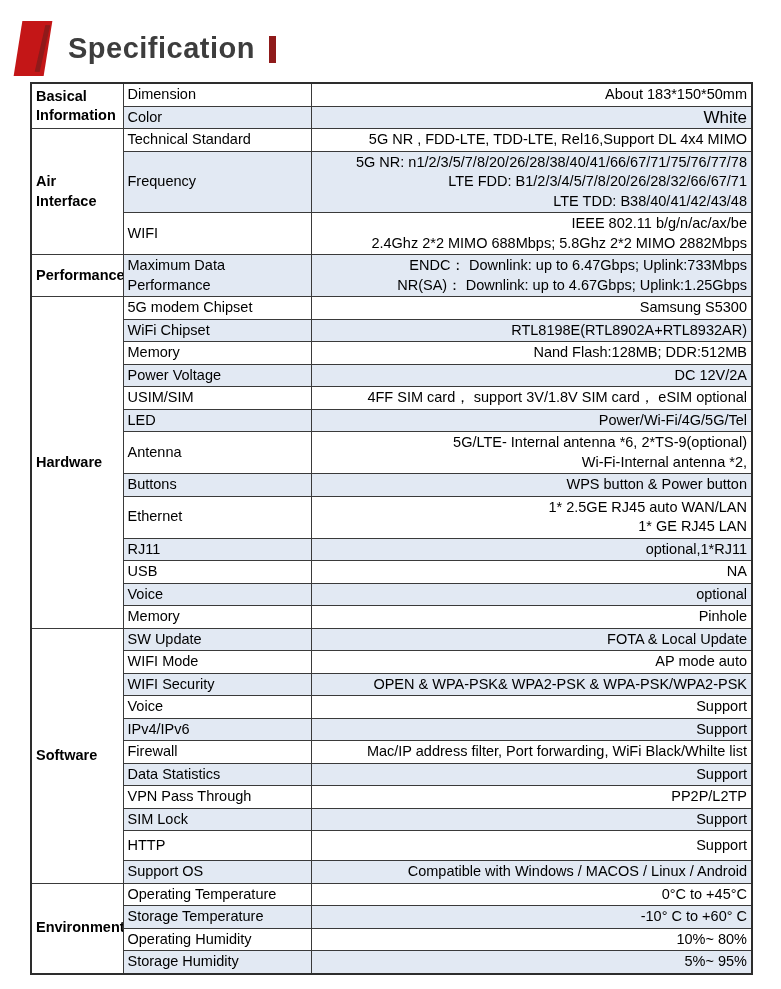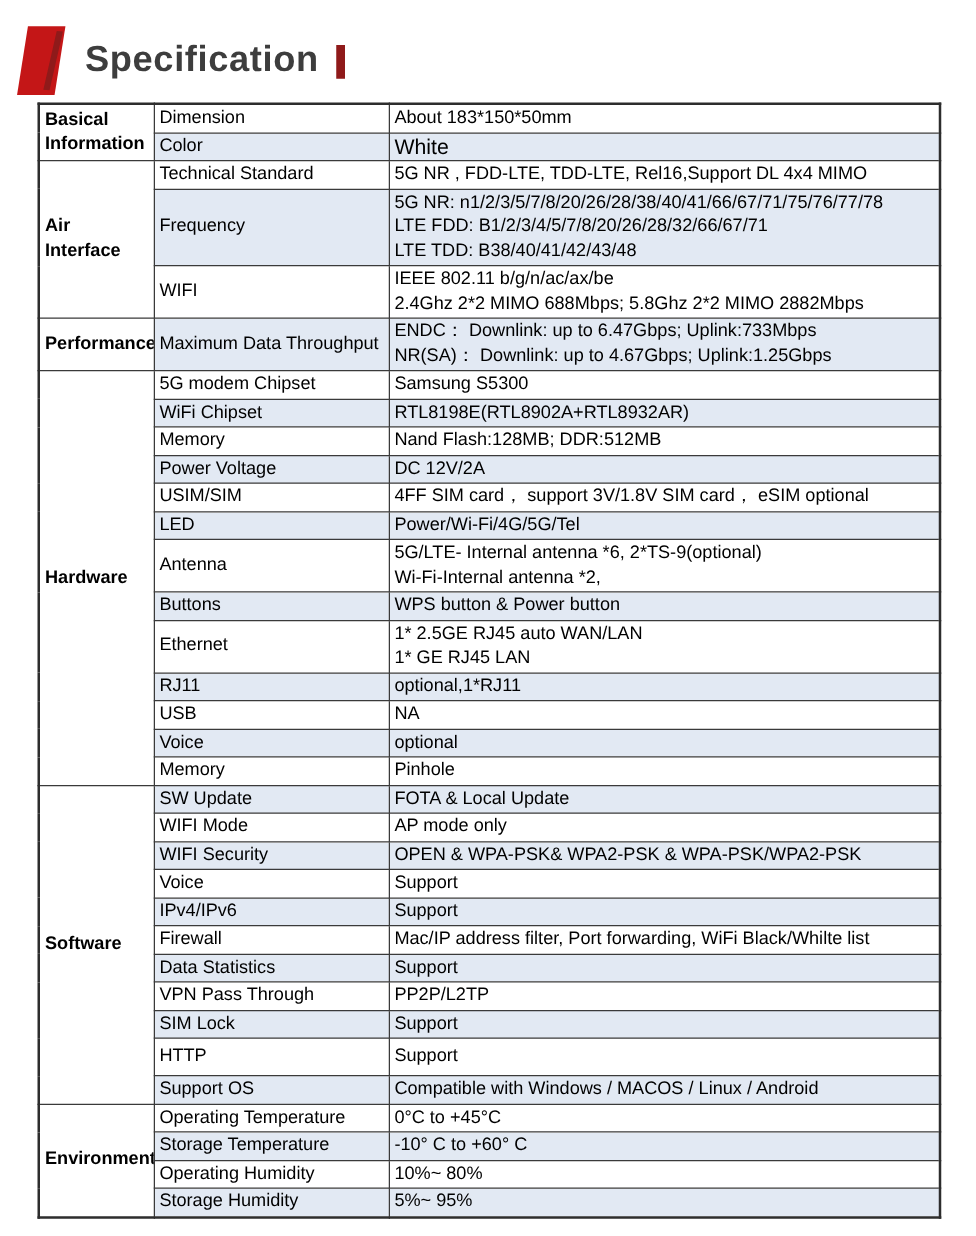--- a/index.html
+++ b/index.html
@@ -59,21 +59,21 @@
     overflow: hidden;
   }
   td.cat {
     font-weight: bold;
     font-size: 14.5px;
     background: #ffffff;
     padding-left: 2px;
     line-height: 21px;
   }
   td.param { }
-  td.value { white-space: pre-line; }
+  td.value { white-space: pre-line; text-align: right; }
   tr { height: 22px; }
   tr.tall { height: 30px; margin-top: 44px; }
   tr.shade td.param, tr.shade td.value { background: var(--row-shade, #e2e9f3); }
   td.section-start { border-top: 2px solid #2d2d2d; }
   td.value.lg { font-size: 17px; }
 </style>
 </head>
 <body>
 
 <div class="page">
@@ -114,21 +114,21 @@
 LTE FDD: B1/2/3/4/5/7/8/20/26/28/32/66/67/71
 LTE TDD: B38/40/41/42/43/48</td>
           </tr>
           <tr>
             <td class="param">WIFI</td>
             <td class="value">IEEE 802.11 b/g/n/ac/ax/be
 2.4Ghz  2*2 MIMO 688Mbps;  5.8Ghz 2*2 MIMO 2882Mbps</td>
           </tr>
           <tr class="shade">
             <td class="cat section-start" rowspan="1">Performance</td>
-            <td class="param section-start">Maximum Data Throughput</td>
+            <td class="param section-start">Maximum Data Performance</td>
             <td class="value section-start">ENDC： Downlink: up to 6.47Gbps; Uplink:733Mbps
 NR(SA)： Downlink: up to 4.67Gbps; Uplink:1.25Gbps</td>
           </tr>
           <tr>
             <td class="cat section-start" rowspan="13">Hardware</td>
             <td class="param section-start">5G modem Chipset</td>
             <td class="value section-start">Samsung S5300</td>
           </tr>
           <tr class="shade">
             <td class="param">WiFi Chipset</td>
@@ -180,21 +180,21 @@
             <td class="param">Memory</td>
             <td class="value">Pinhole</td>
           </tr>
           <tr class="shade">
             <td class="cat section-start" rowspan="11">Software</td>
             <td class="param section-start">SW Update</td>
             <td class="value section-start">FOTA &amp; Local Update</td>
           </tr>
           <tr>
             <td class="param">WIFI Mode</td>
-            <td class="value">AP mode only</td>
+            <td class="value">AP mode auto</td>
           </tr>
           <tr class="shade">
             <td class="param">WIFI Security</td>
             <td class="value">OPEN &amp; WPA-PSK&amp; WPA2-PSK &amp; WPA-PSK/WPA2-PSK</td>
           </tr>
           <tr>
             <td class="param">Voice</td>
             <td class="value">Support</td>
           </tr>
           <tr class="shade">

